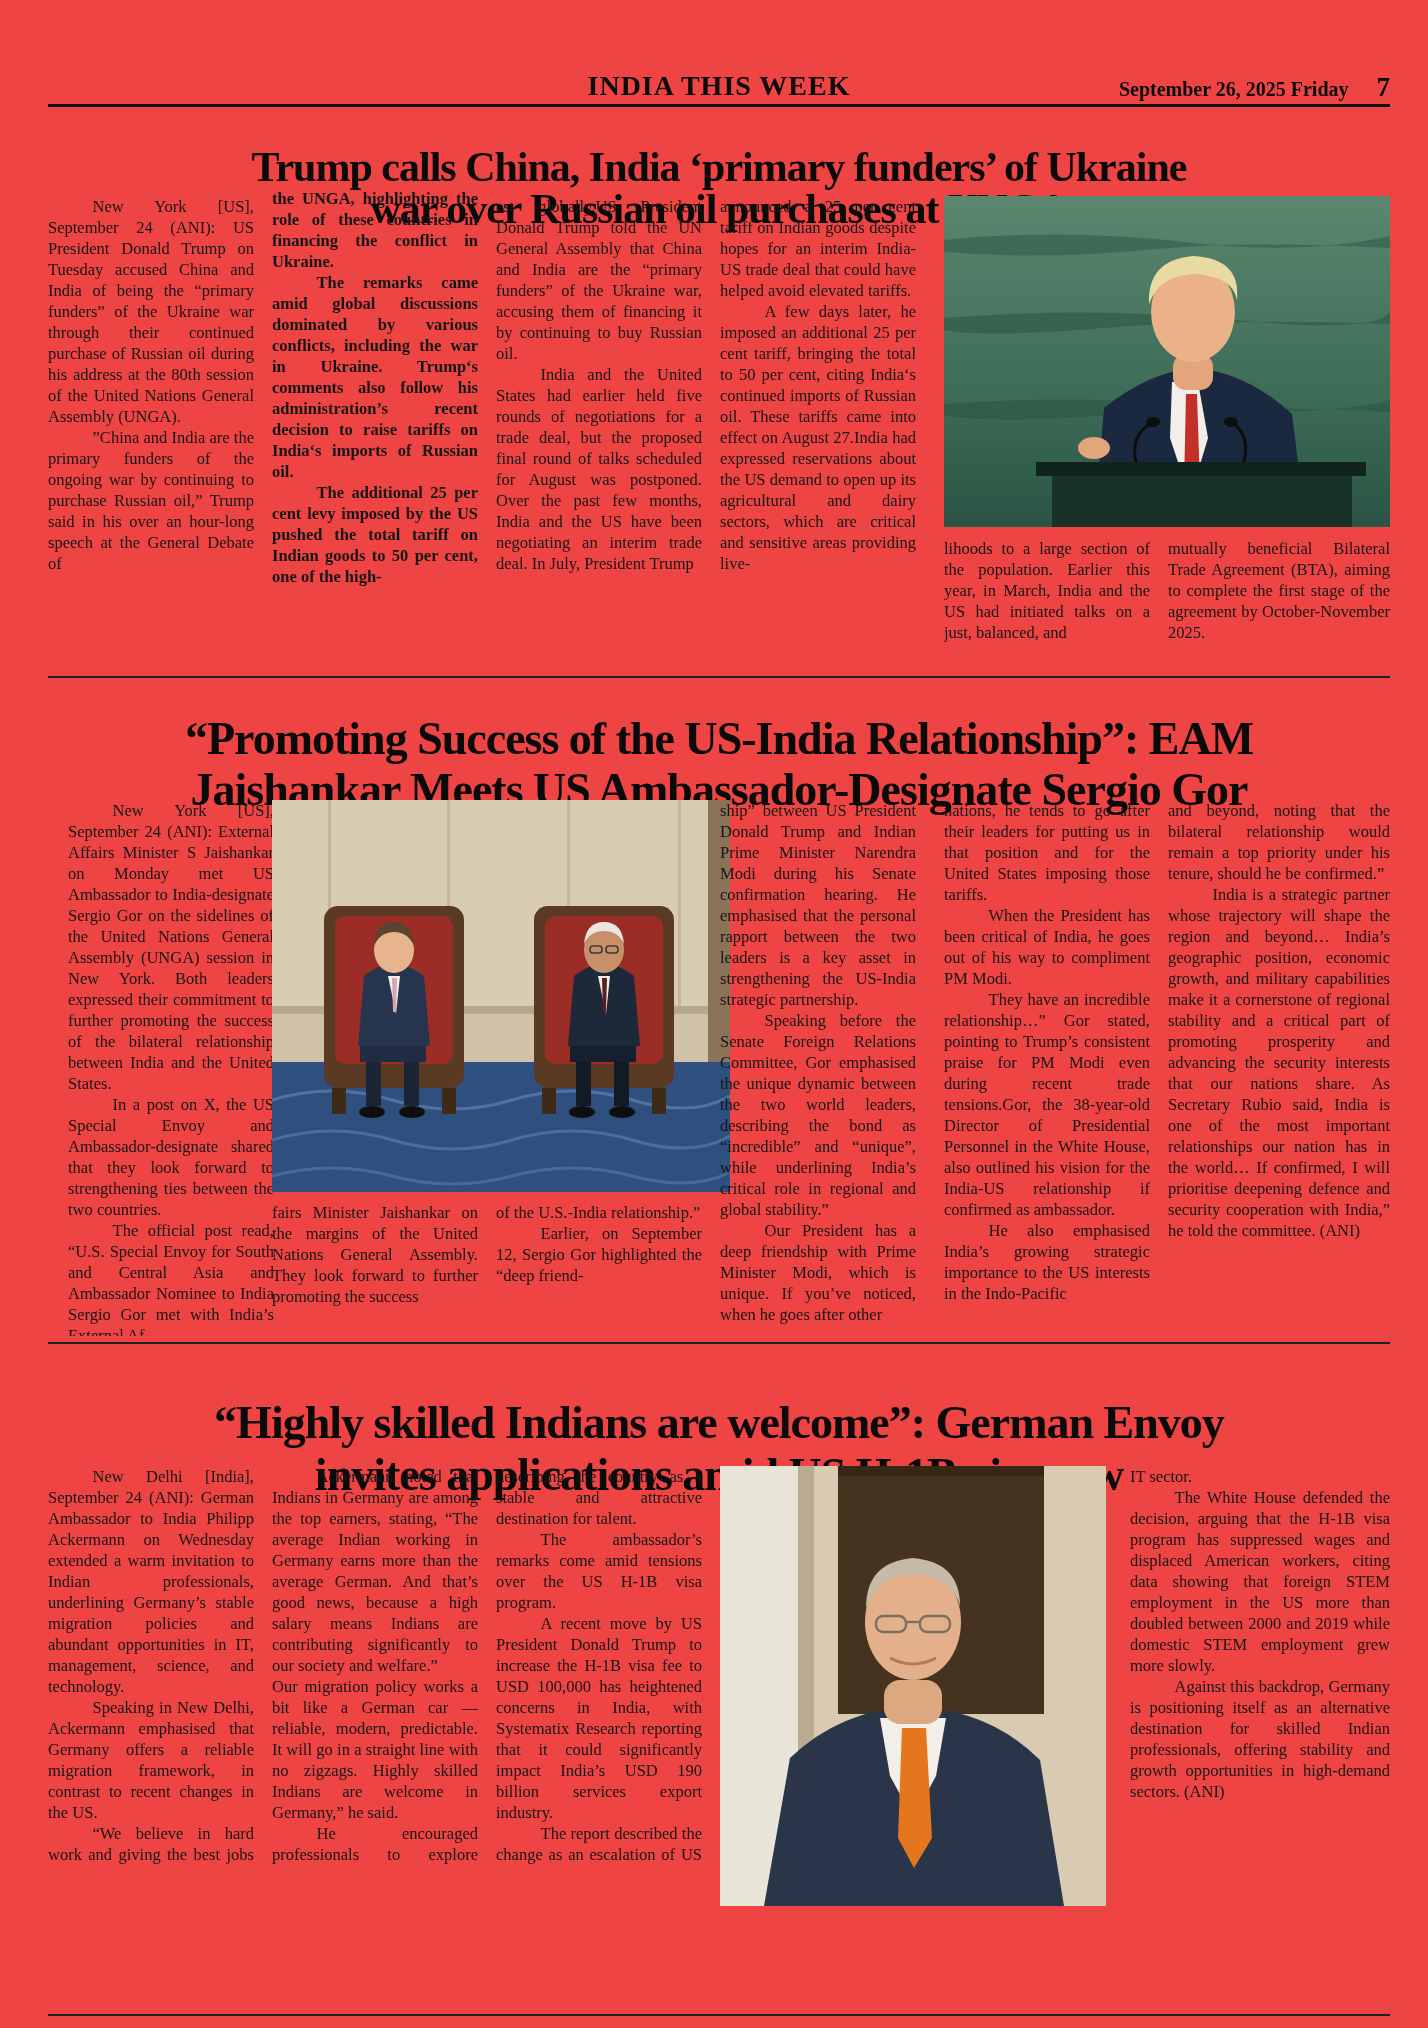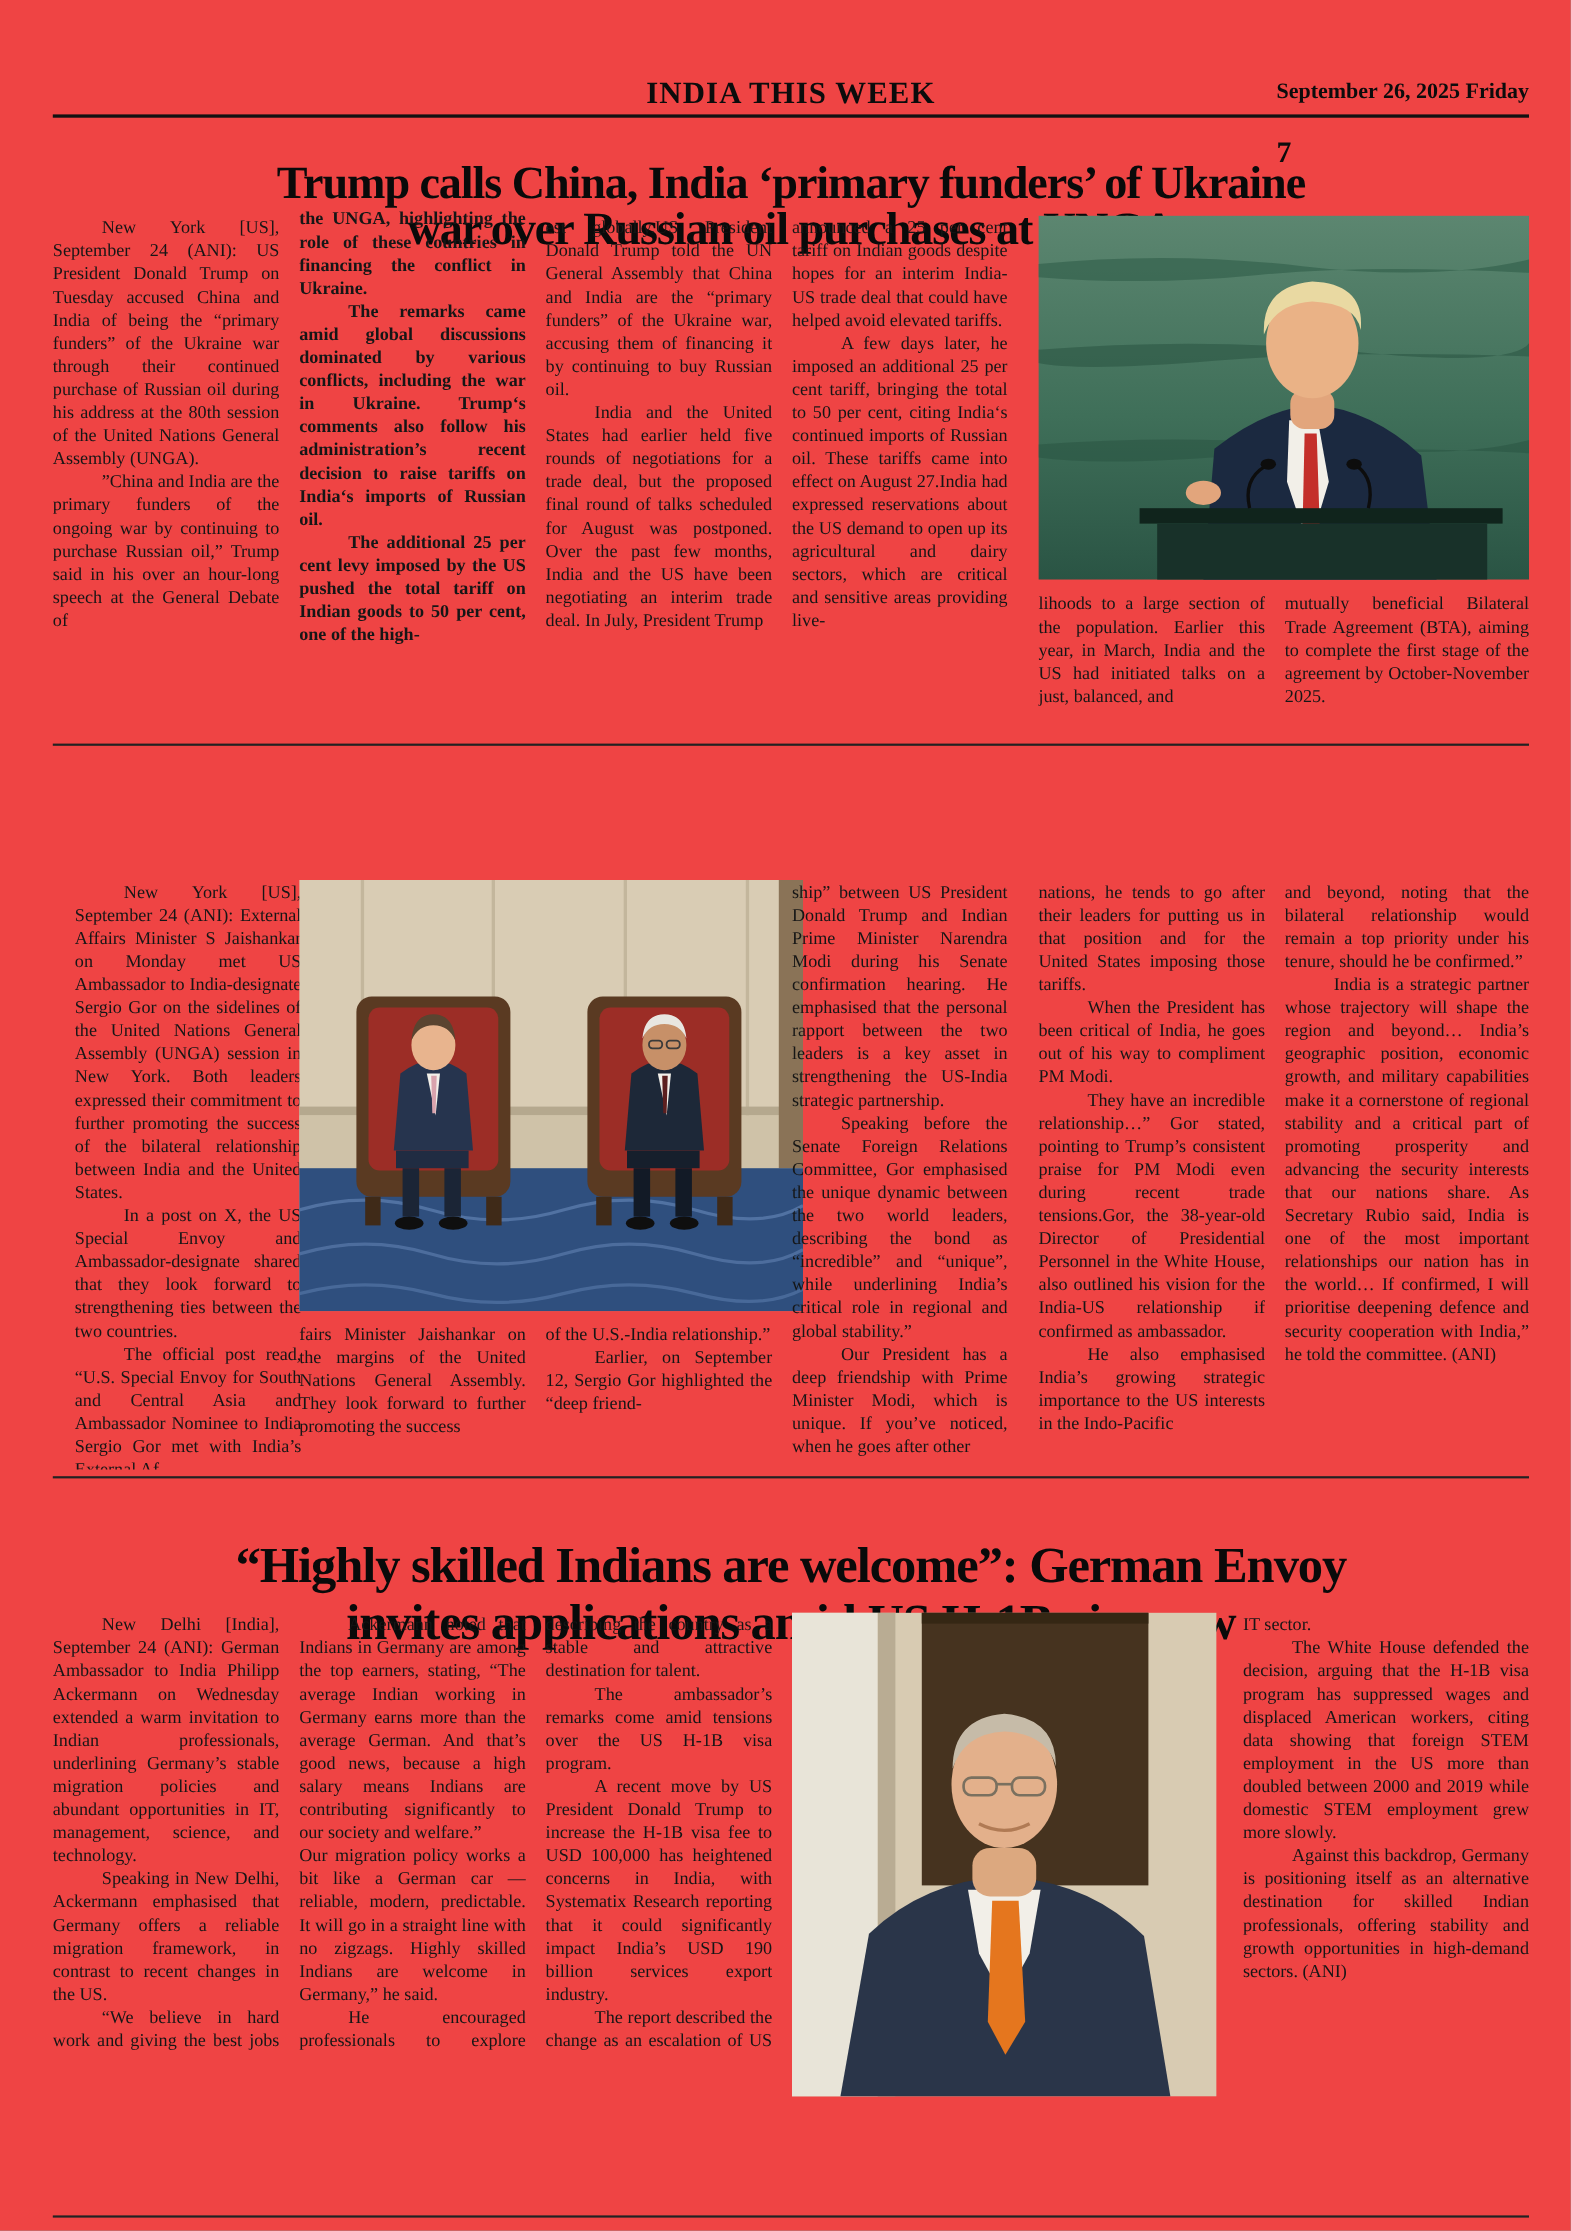--- a/index.html
+++ b/index.html
@@ -7,21 +7,21 @@
     position:relative;width:1428px;height:2028px;background:#ef4444;
     margin:0 auto;overflow:hidden;
     font-family:"Liberation Serif","DejaVu Serif",serif;color:#141414;
   }
   
   .masthead{
     position:absolute;left:48px;top:70px;width:1342px;text-align:center;
     font-weight:700;font-size:28px;letter-spacing:1px;color:#0c0c0c;
   }
   .dateblock{
-    position:absolute;right:38px;top:72px;display:flex;align-items:baseline;gap:28px;flex-direction:column;
+    position:absolute;right:38px;top:72px;display:flex;align-items:baseline;gap:28px;
   }
   .date{font-weight:700;font-size:20px;color:#0c0c0c;}
   .pageno{font-weight:700;font-size:27px;color:#0c0c0c;}
   .toprule{position:absolute;left:48px;top:104px;width:1342px;height:3px;background:#111;}
   .divider{position:absolute;left:48px;width:1342px;height:2px;background:#222;}
   .d1{top:676px}.d2{top:1342px}.d3{top:2014px}
   
   .headline{
     position:absolute;left:48px;width:1342px;text-align:center;font-weight:700;
     color:#0a0a0a;letter-spacing:-1px;
@@ -125,20 +125,24 @@
   </div>
 
   <div class="col a1-c5">
       <p class="para flush">lihoods to a large section of the population. Earlier this year, in March, India and the US had initiated talks on a just, balanced, and</p>
     </div>
   <div class="col a1-c6">
       <p class="para flush">mutually beneficial Bilateral Trade Agreement (BTA), aiming to complete the first stage of the agreement by October-November 2025.</p>
     </div>
   <div class="divider d1"></div>
 
+  <h1 class="headline h2">
+    <span class="hline">“Promoting Success of the US-India Relationship”: EAM</span>
+    <span class="hline">Jaishankar Meets US Ambassador-Designate Sergio Gor</span>
+  </h1>
   <div class="col a2-c1">
       <p class="para">New York [US], September 24 (ANI): External Affairs Minister S Jaishankar on Monday met US Ambassador to India-designate Sergio Gor on the sidelines of the United Nations General Assembly (UNGA) session in New York. Both leaders expressed their commitment to further promoting the success of the bilateral relationship between India and the United States.</p>
       <p class="para">In a post on X, the US Special Envoy and Ambassador-designate shared that they look forward to strengthening ties between the two countries.</p>
       <p class="para">The official post read, “U.S. Special Envoy for South and Central Asia and Ambassador Nominee to India Sergio Gor met with India’s External Af-</p>
     </div>
 
   <div class="photo a2-photo" title="EAM S Jaishankar and US Ambassador-Designate Sergio Gor seated in red chairs">
     <svg viewBox="0 0 458 392" preserveAspectRatio="none" aria-hidden="true">
       <rect width="458" height="392" fill="#d9ccb4"></rect>
       <rect x="56" y="0" width="3" height="262" fill="#c3b69c"></rect>

